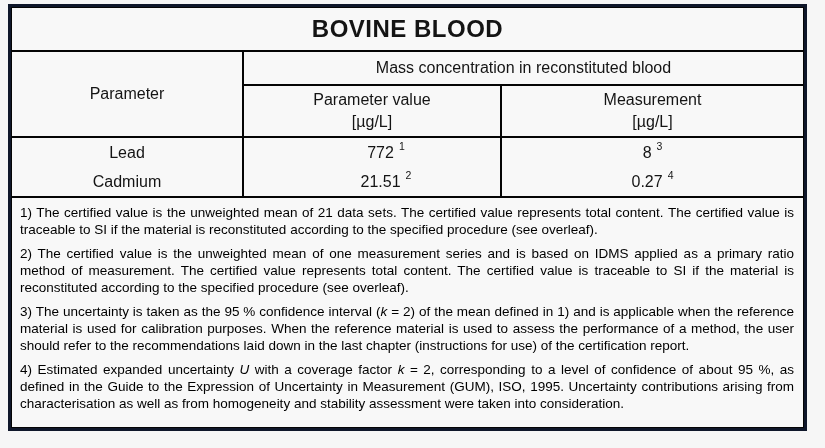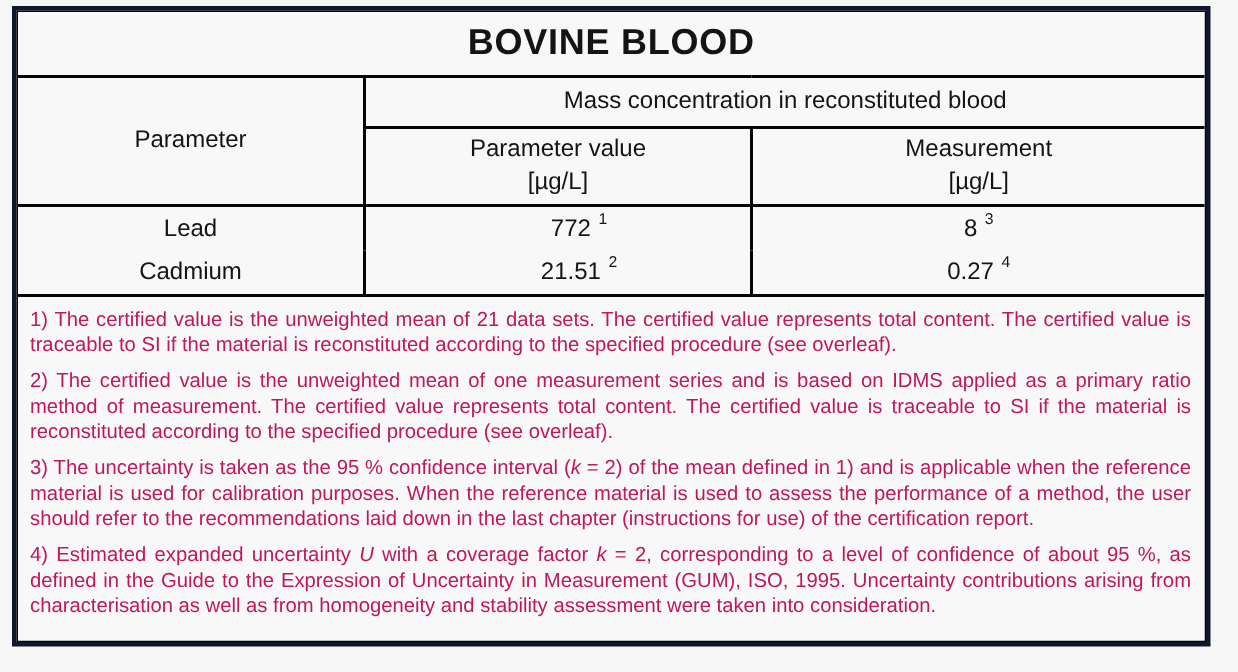--- a/index.html
+++ b/index.html
@@ -74,21 +74,21 @@
   .footnotes-cell {
     vertical-align: top;
     text-align: left;
     padding: 6px 9px 0 8px;
   }
   .footnotes-cell p.fn {
     font-size: 13.5px;
     line-height: 17px;
     text-align: justify;
     margin-bottom: 7px;
-    color: #be185d;
+    color: #000000;
   }
   .footnotes-cell i.var { font-style: italic; }
 </style>
 </head>
 <body>
 
 <div class="page">
   <div class="frame-outer">
     <div class="frame-inner">
       <table class="cert-table">

